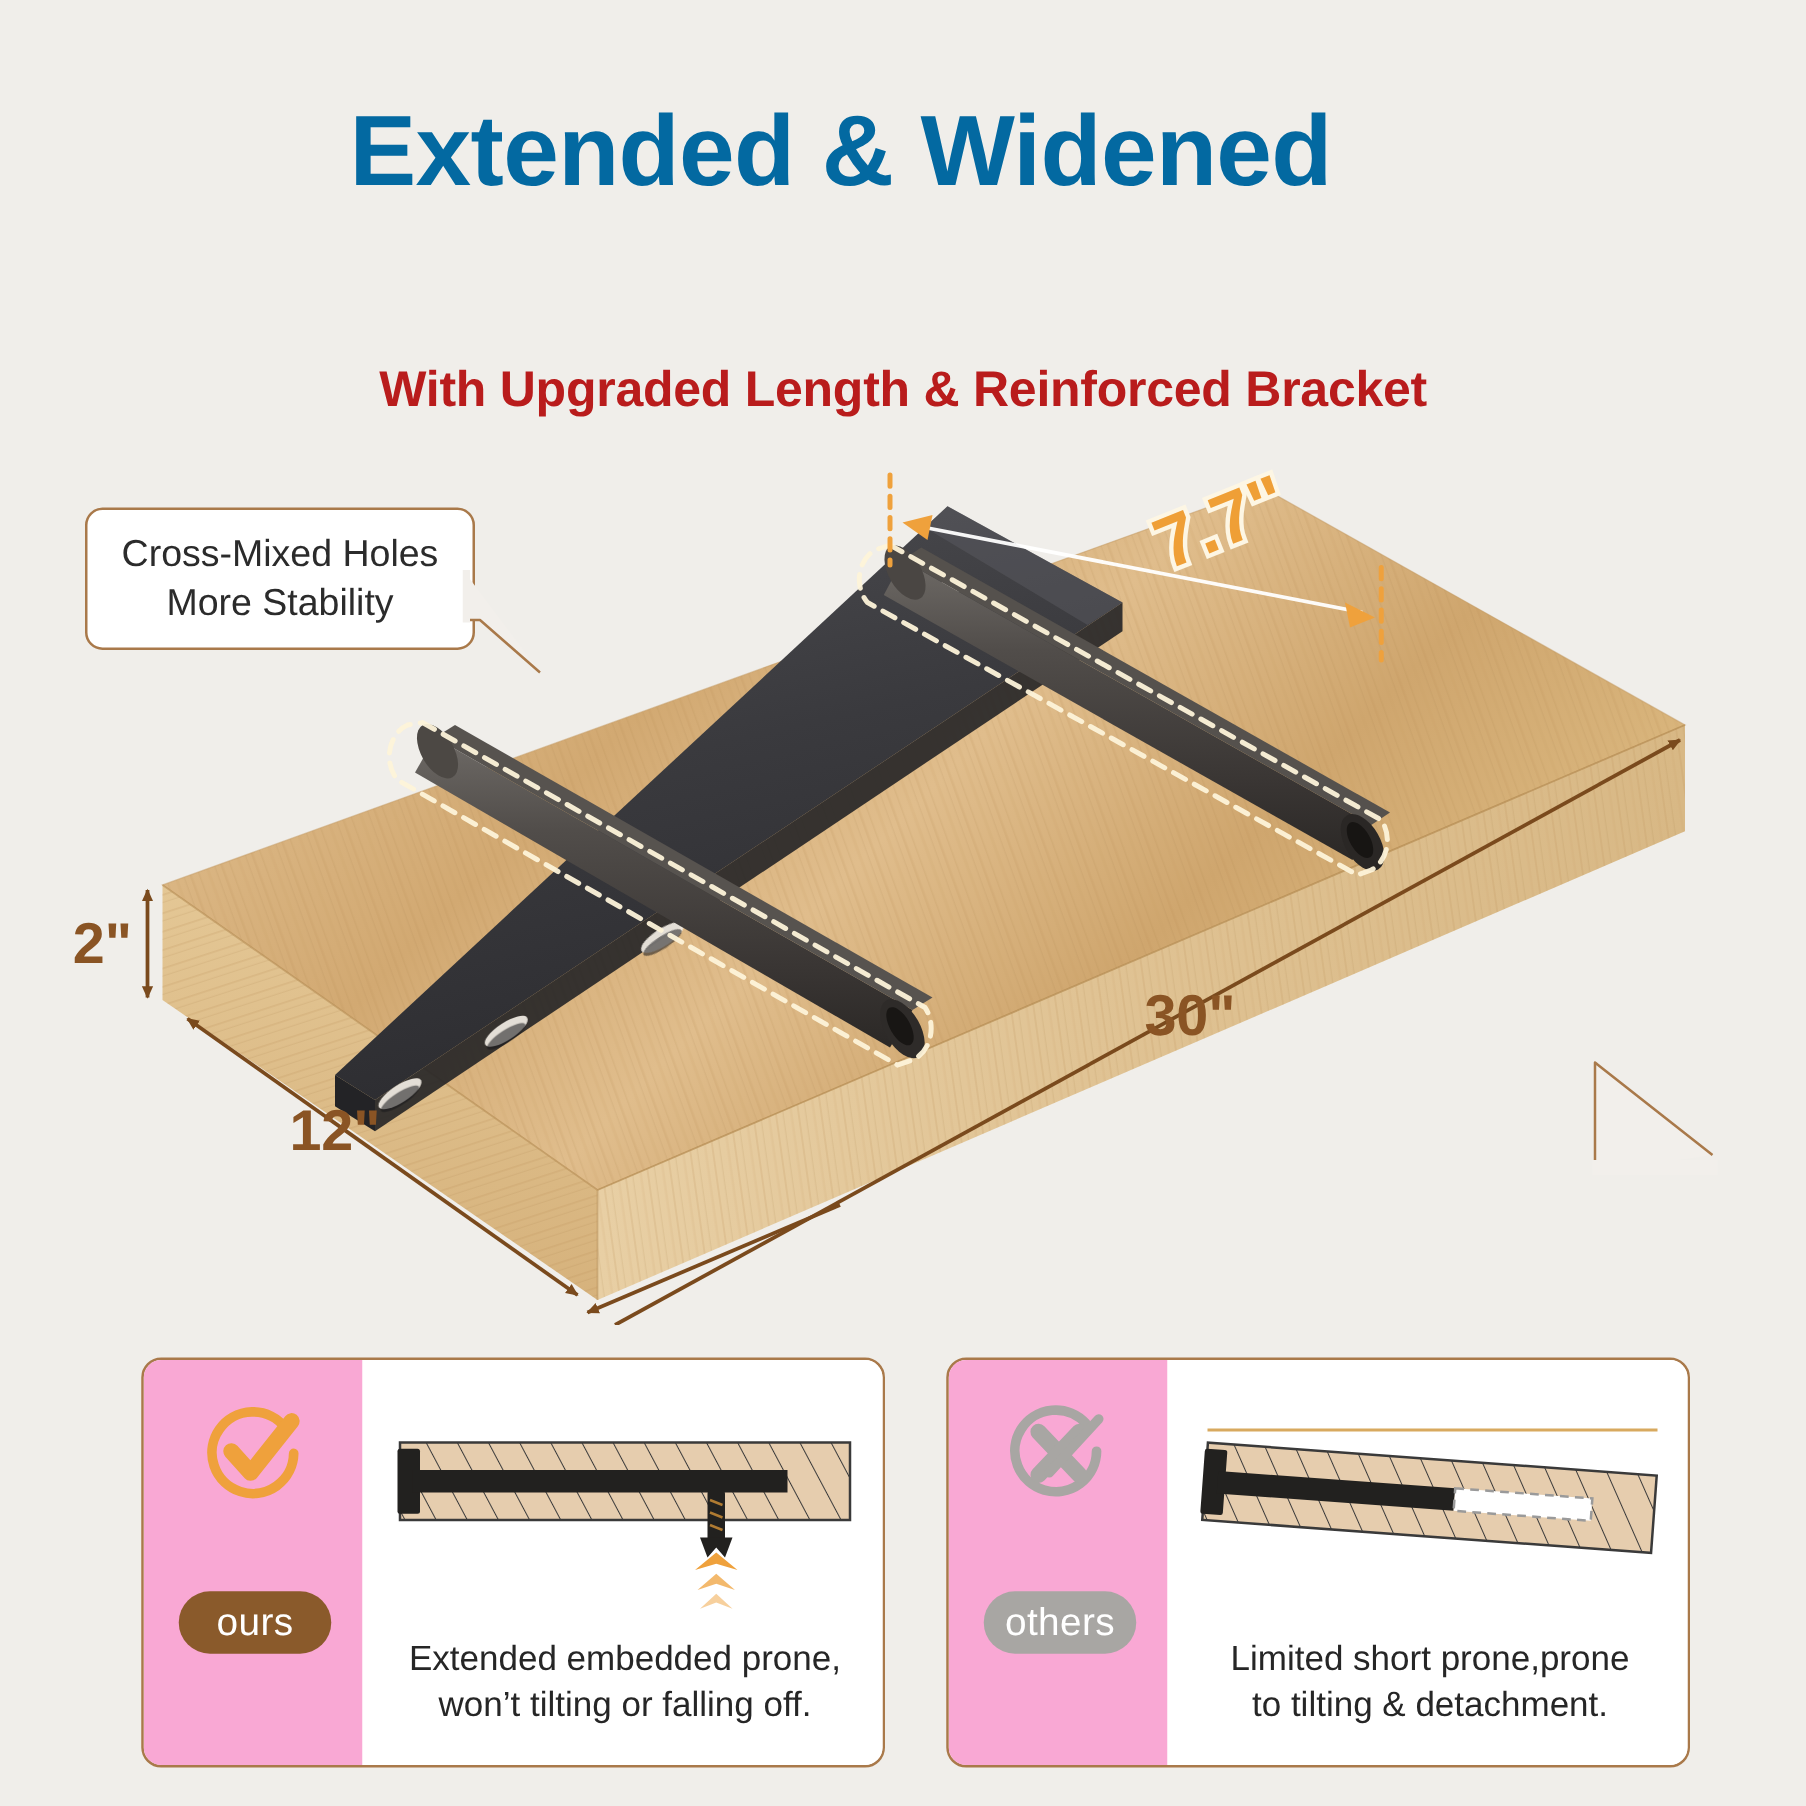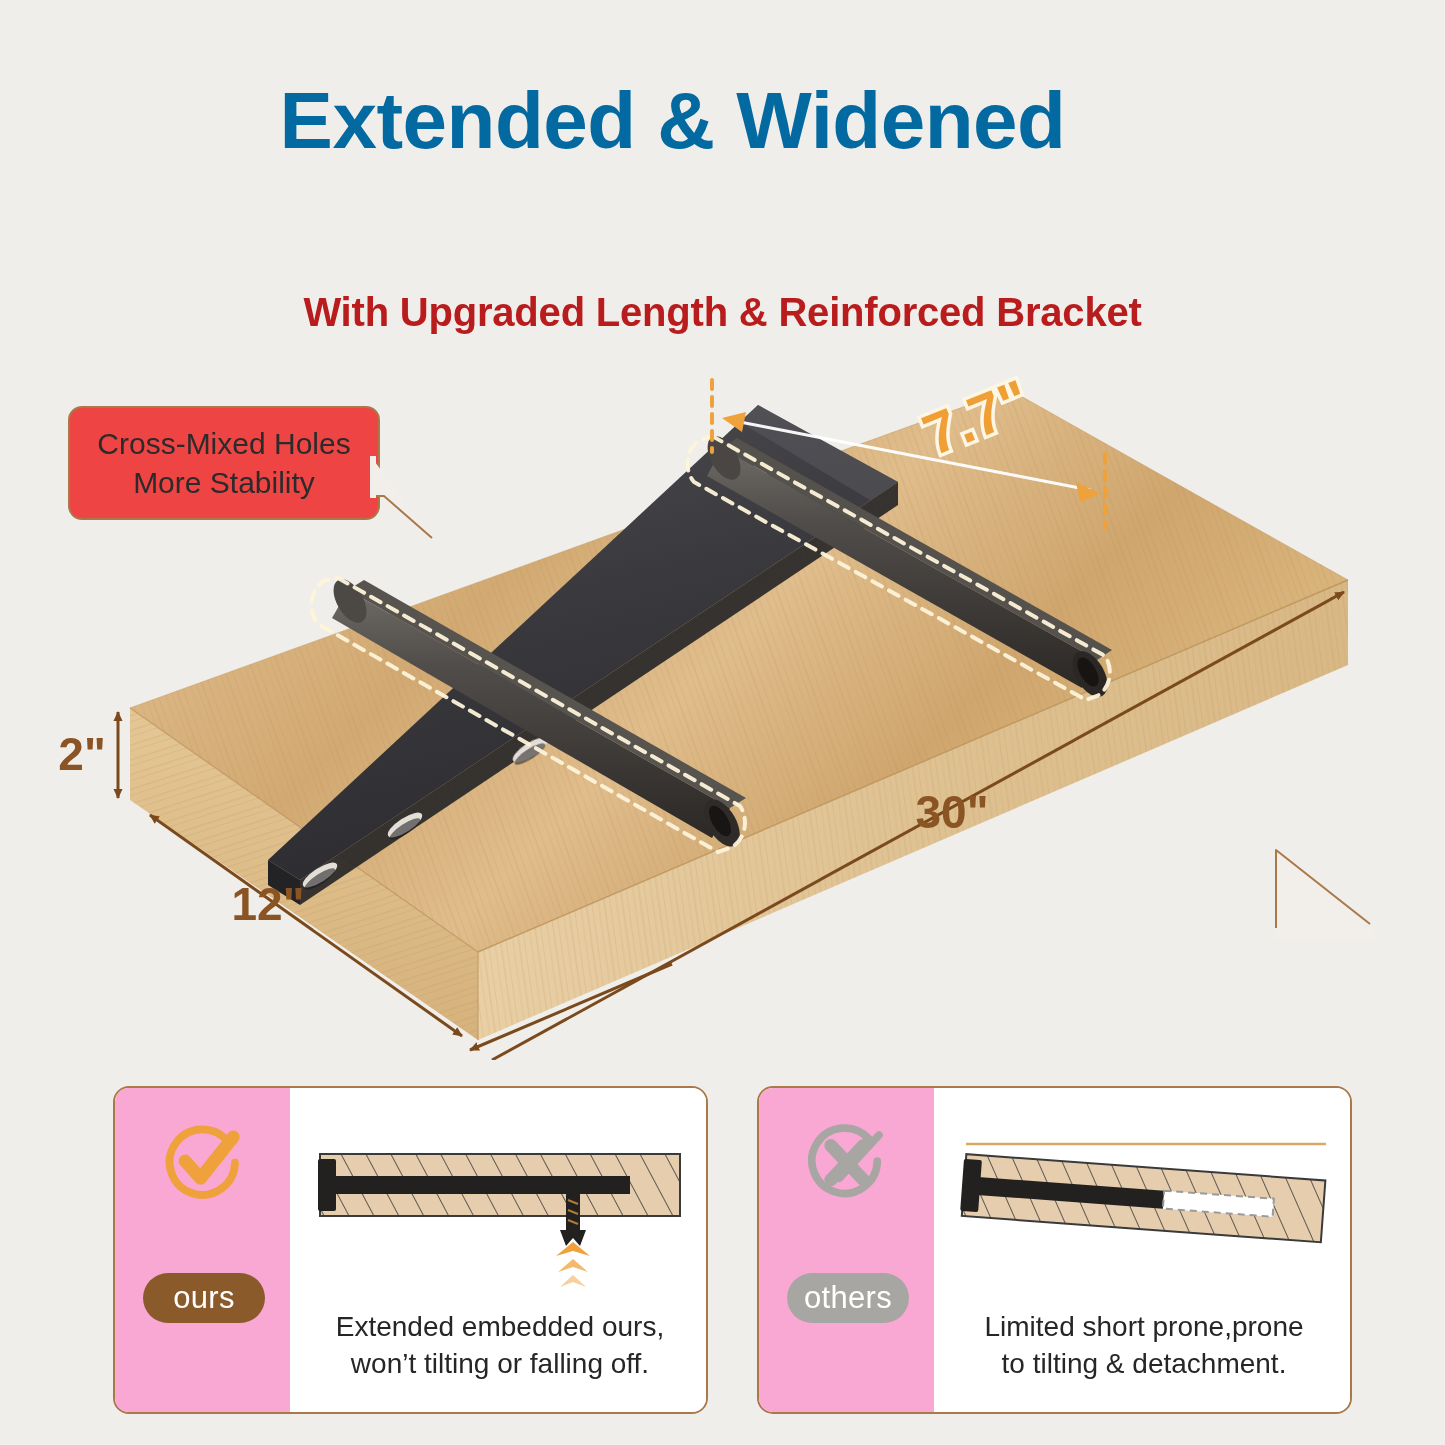--- a/index.html
+++ b/index.html
@@ -56,21 +56,21 @@
     width: 1445px;
     height: 700px;
   }
   #hero svg { display: block; }
 
   
   .callout {
     position: absolute;
     border: 2px solid #a9794a;
     border-radius: 14px;
-    background: #ef4444;
+    background: #ffffff;
     color: #2b2b2b;
     font-size: 30px;
     line-height: 1.30;
     text-align: center;
     padding: 16px 20px;
     white-space: nowrap;
   }
   #callout-holes {
     left: 68px;
     top: 406px;
@@ -384,21 +384,21 @@
             <line x1="278" y1="94" x2="288" y2="98"></line>
             <line x1="278" y1="104" x2="288" y2="108"></line>
             <line x1="278" y1="114" x2="288" y2="118"></line>
           </g>
 
           <path d="M266,150 L283,136 L300,150 L283,145 Z" fill="#efa13c"></path>
           <path d="M268,166 L283,153 L298,166 L283,161 Z" fill="#efa13c" opacity="0.75"></path>
           <path d="M270,181 L283,169 L296,181 L283,176 Z" fill="#efa13c" opacity="0.5"></path>
         </svg>
         <div class="panel-caption">
-          <div>Extended embedded ours,</div>
+          <div>Extended embedded prone,</div>
           <div>won’t tilting or falling off.</div>
         </div>
       </div>
     </div>
 
     <div class="panel" id="panel-others">
       <div class="panel-left">
         <svg class="badge-icon" viewBox="0 0 100 100">
           <path d="M74,24 A38,38 0 1 0 84,50" fill="none" stroke="#a8a6a3" stroke-width="9" stroke-linecap="round"></path>
           <path d="M30,32 L68,72" fill="none" stroke="#a8a6a3" stroke-width="15" stroke-linecap="round"></path>

